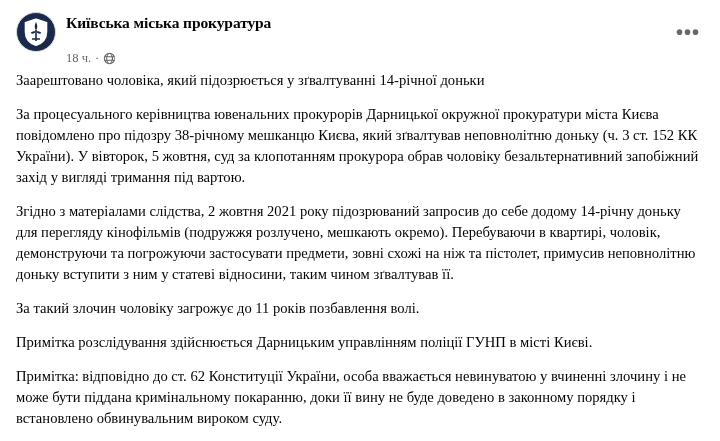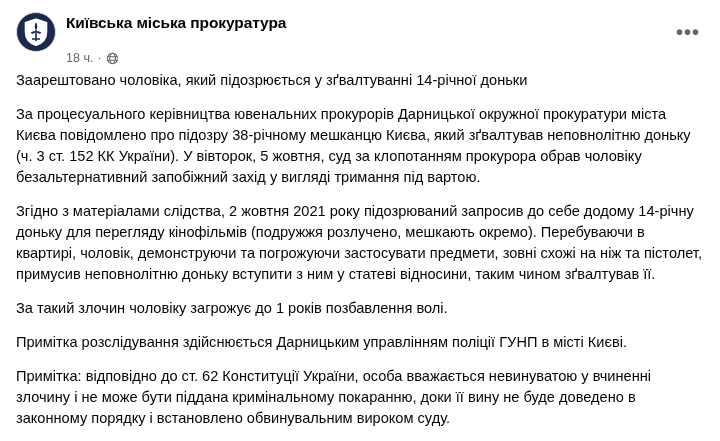--- a/index.html
+++ b/index.html
@@ -42,20 +42,21 @@
     border: 1px solid #d8dade;
     box-sizing: border-box;
   }
   .avatar svg { display: block; }
   .header-text {
     margin-left: 10px;
     display: flex;
     flex-direction: column;
     justify-content: center;
     padding-top: 1px;
+    font-family: Liberation Serif, serif;
   }
   .page-name {
     font-size: 15.5px;
     font-weight: bold;
     color: #050505;
     line-height: 19px;
     letter-spacing: -0.1px;
   }
   .meta-row {
     display: flex;
@@ -88,20 +89,21 @@
     font-size: 20px;
     letter-spacing: 1px;
     font-weight: bold;
     cursor: pointer;
   }
   .post-body {
     margin-top: 10px;
     font-size: 14.6px;
     line-height: 21px;
     color: #050505;
+    font-family: Liberation Serif, serif;
   }
   .post-body p {
     margin: 0 0 13px 0;
   }
   .post-body p:last-child {
     margin-bottom: 17px;
   }
 </style>
 </head>
 <body>
@@ -134,18 +136,18 @@
       </div>
     </div>
 
     <div class="more-btn">•••</div>
   </div>
 
   <div class="post-body">
     <p>Заарештовано чоловіка, який підозрюється у зґвалтуванні 14-річної доньки</p>
     <p>За процесуального керівництва ювенальних прокурорів Дарницької окружної прокуратури міста Києва повідомлено про підозру 38-річному мешканцю Києва, який зґвалтував неповнолітню доньку (ч. 3 ст. 152 КК України). У вівторок, 5 жовтня, суд за клопотанням прокурора обрав чоловіку безальтернативний запобіжний захід у вигляді тримання під вартою.</p>
     <p>Згідно з матеріалами слідства, 2 жовтня 2021 року підозрюваний запросив до себе додому 14-річну доньку для перегляду кінофільмів (подружжя розлучено, мешкають окремо). Перебуваючи в квартирі, чоловік, демонструючи та погрожуючи застосувати предмети, зовні схожі на ніж та пістолет, примусив  неповнолітню доньку вступити з ним у статеві відносини, таким чином зґвалтував її.</p>
-    <p>За такий злочин чоловіку загрожує до 1 років позбавлення волі.</p>
+    <p>За такий злочин чоловіку загрожує до 11 років позбавлення волі.</p>
     <p>Примітка розслідування здійснюється Дарницьким управлінням поліції ГУНП в місті Києві.</p>
     <p>Примітка: відповідно до ст. 62 Конституції України, особа вважається невинуватою у вчиненні злочину і не може бути піддана кримінальному покаранню, доки її вину не буде доведено в законному порядку і встановлено обвинувальним вироком суду.</p>
   </div>
 
 </div>
 
 </body></html>

